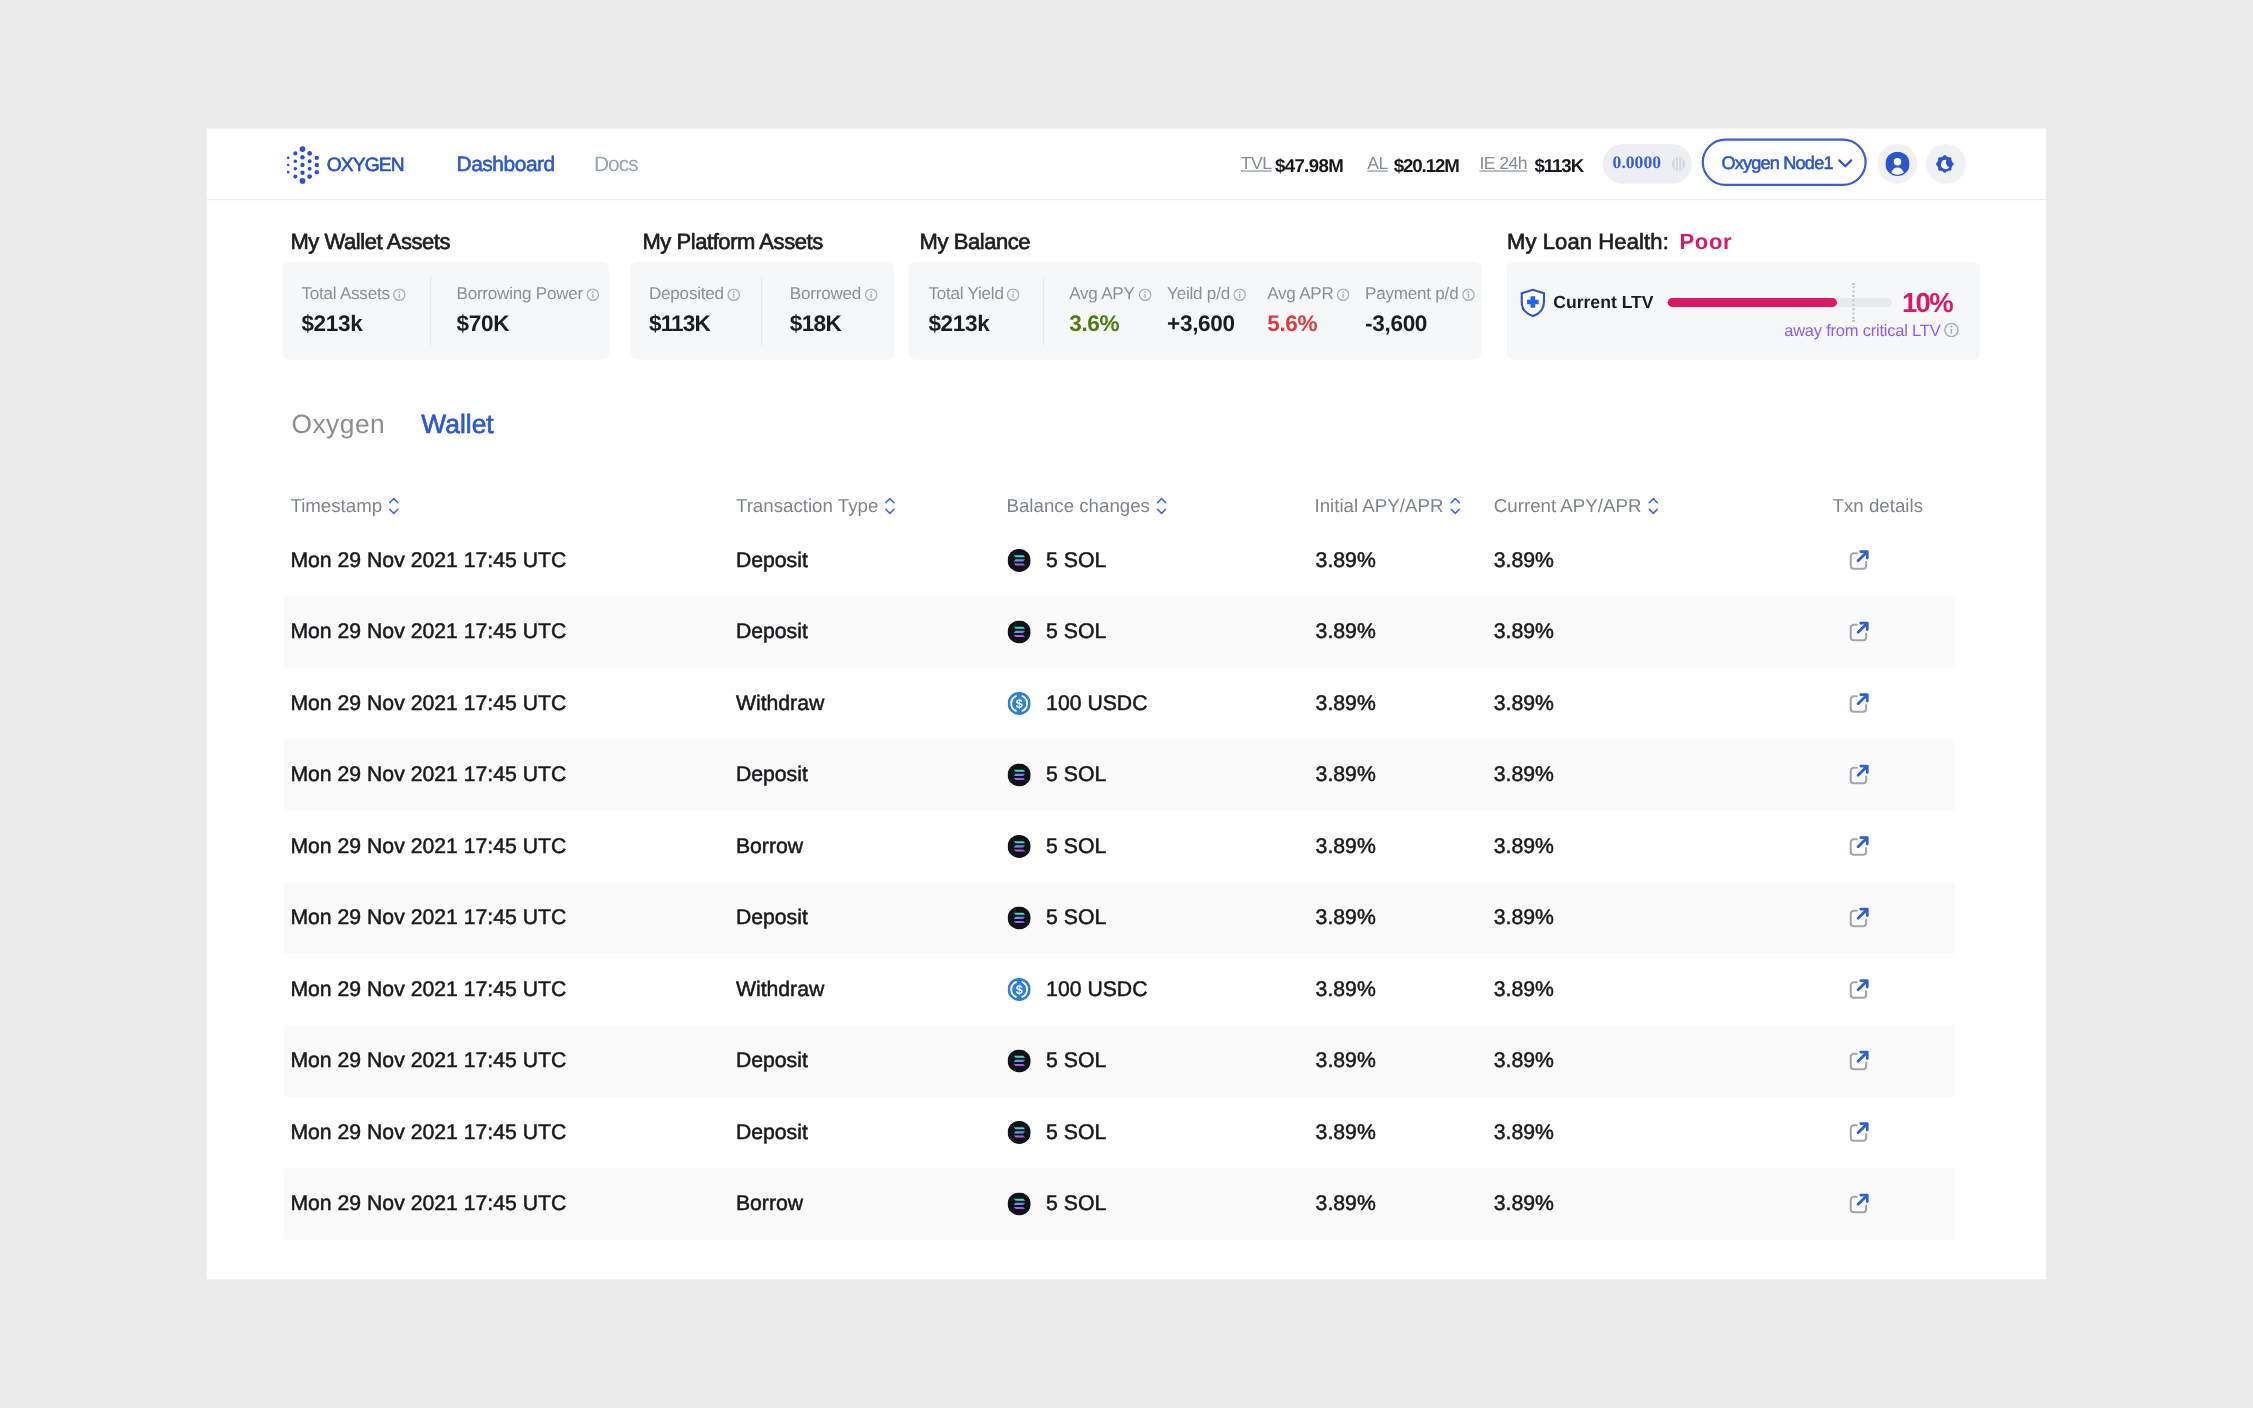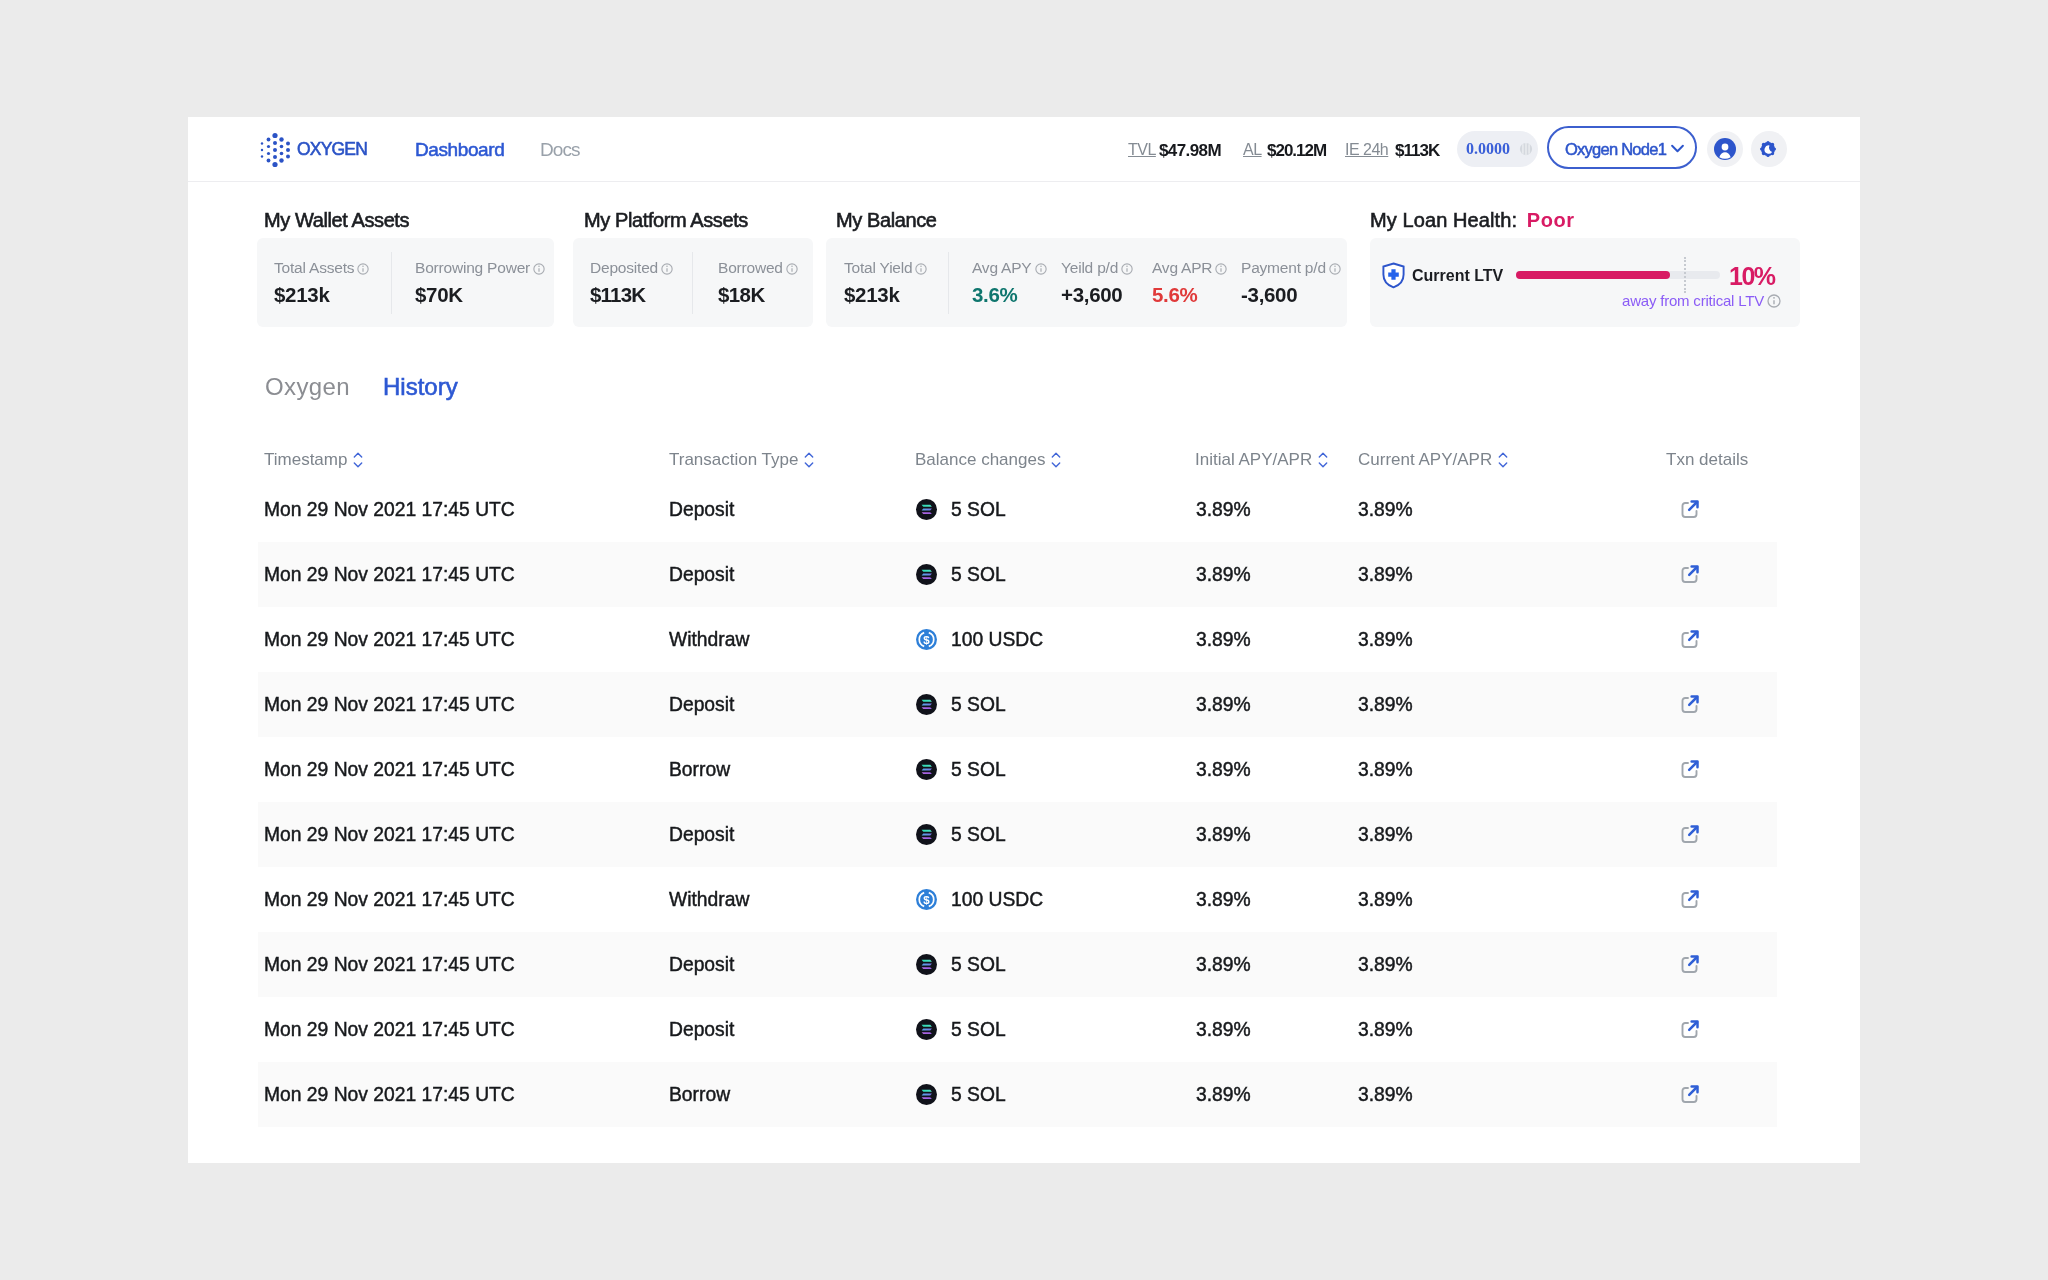--- a/index.html
+++ b/index.html
@@ -160,21 +160,21 @@
         <circle cx="7" cy="3.8" r="0.9" fill="#a8acb2"></circle>
       </svg></div>
     <div class="sval">$213k</div>
   </div>
 <div class="scol" style="left:972px">
     <div class="slabel">Avg APY<svg class="inf" width="12" height="12" viewBox="0 0 14 14">
         <circle cx="7" cy="7" r="6" fill="none" stroke="#a8acb2" stroke-width="1.3"></circle>
         <path d="M7 6.2v4" stroke="#a8acb2" stroke-width="1.4"></path>
         <circle cx="7" cy="3.8" r="0.9" fill="#a8acb2"></circle>
       </svg></div>
-    <div class="sval" style="color:#0f766e">3.6%</div>
+    <div class="sval" style="color:#4d7c0f">3.6%</div>
   </div>
 <div class="scol" style="left:1061px">
     <div class="slabel">Yeild p/d<svg class="inf" width="12" height="12" viewBox="0 0 14 14">
         <circle cx="7" cy="7" r="6" fill="none" stroke="#a8acb2" stroke-width="1.3"></circle>
         <path d="M7 6.2v4" stroke="#a8acb2" stroke-width="1.4"></path>
         <circle cx="7" cy="3.8" r="0.9" fill="#a8acb2"></circle>
       </svg></div>
     <div class="sval">+3,600</div>
   </div>
 <div class="scol" style="left:1152px">
@@ -204,21 +204,21 @@
 <div class="abs" style="left:1516px;top:271px;width:154px;height:8px;border-radius:4px;background:#d81b64;"></div>
 <div class="abs" style="left:1684px;top:257px;width:0;height:36px;border-left:2px dotted #c6cad0;"></div>
 <div class="abs" style="left:1729px;top:262px;font-size:25px;font-weight:700;letter-spacing:-1.5px;color:#d81b64;">10%</div>
 <div class="abs" style="left:1622px;top:292px;font-size:15px;letter-spacing:-0.2px;color:#8b5cf6;">away from critical LTV<svg class="inf" width="14" height="14" viewBox="0 0 14 14">
       <circle cx="7" cy="7" r="6" fill="none" stroke="#a8acb2" stroke-width="1.3"></circle>
       <path d="M7 6.2v4" stroke="#a8acb2" stroke-width="1.4"></path>
       <circle cx="7" cy="3.8" r="0.9" fill="#a8acb2"></circle>
     </svg></div>
 
 <div class="tabM">Oxygen</div>
-<div class="tabH">History</div>
+<div class="tabH">Wallet</div>
 
 <div class="th" style="left:264px">Timestamp<svg width="10" height="16" viewBox="0 0 10 16">
       <path d="M1.3 5L5 1.3 8.7 5M1.3 11L5 14.7 8.7 11" fill="none" stroke="#4166d8" stroke-width="1.4" stroke-linecap="round" stroke-linejoin="round"></path>
     </svg></div>
 <div class="th" style="left:669px">Transaction Type<svg width="10" height="16" viewBox="0 0 10 16">
       <path d="M1.3 5L5 1.3 8.7 5M1.3 11L5 14.7 8.7 11" fill="none" stroke="#4166d8" stroke-width="1.4" stroke-linecap="round" stroke-linejoin="round"></path>
     </svg></div>
 <div class="th" style="left:915px">Balance changes<svg width="10" height="16" viewBox="0 0 10 16">
       <path d="M1.3 5L5 1.3 8.7 5M1.3 11L5 14.7 8.7 11" fill="none" stroke="#4166d8" stroke-width="1.4" stroke-linecap="round" stroke-linejoin="round"></path>
     </svg></div>

